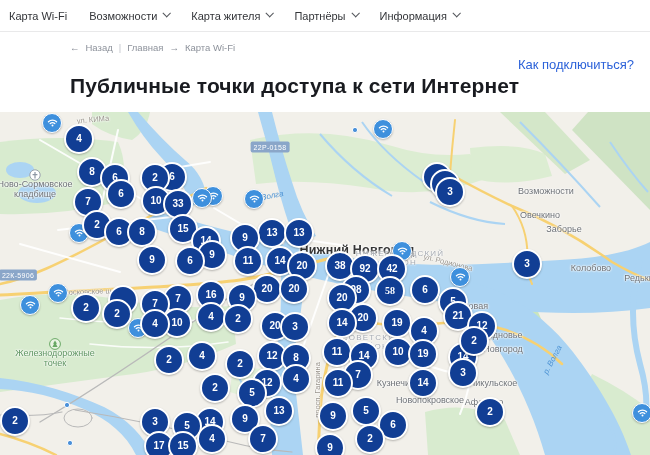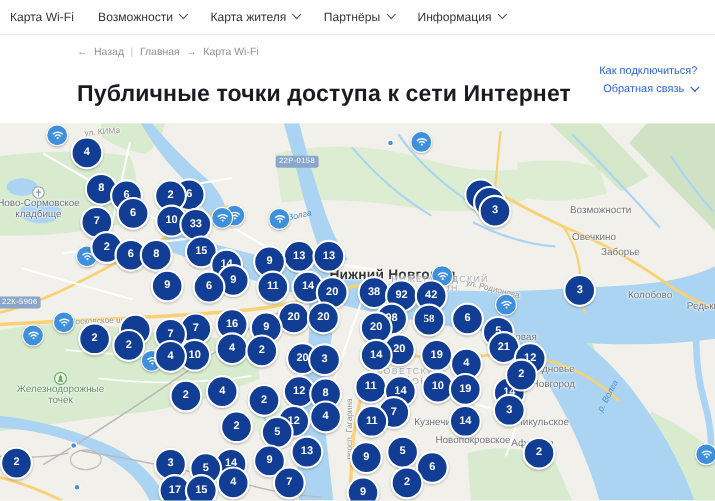--- a/index.html
+++ b/index.html
@@ -32,21 +32,21 @@
   
   .page-title{
     position:absolute;top:60px;left:70px;width:470px;
     font-size:21px;font-weight:600;color:#191b20;letter-spacing:.1px;z-index:5;
   }
   .side-links{
     position:absolute;top:56px;right:16px;text-align:right;z-index:5;
   }
   .side-links a{
     display:flex;justify-content:flex-end;align-items:center;gap:6px;
-    font-size:10px;color:#2c62d9;text-decoration:none;line-height:17px;
+    font-size:13px;color:#2c62d9;text-decoration:none;line-height:17px;
   }
   
   .map{
     position:absolute;left:0;top:112px;width:650px;height:343px;
     background:#f2f0ea;overflow:hidden;z-index:1;
   }
   .map svg.bg{position:absolute;left:0;top:0;width:650px;height:343px}
   .mlabel{
     position:absolute;transform:translate(-50%,-50%);white-space:pre-line;text-align:center;
     color:#6e7277;font-size:9px;line-height:10px;z-index:2;pointer-events:none;
@@ -108,24 +108,20 @@
   <a href="#">Главная</a>
   <span>→</span>
   <span>Карта Wi-Fi</span>
 </div>
 
 <h1 class="page-title">Публичные точки доступа к сети Интернет</h1>
 
 <div class="side-links">
   <a href="#">
       <span>Как подключиться?</span>
-    </a>
-  <a href="#">
-      <span>Обратная связь</span>
-      <span class="chev blue"></span>
     </a>
 </div>
 
 <div class="map">
   <svg class="bg" viewBox="0 0 650 343" preserveAspectRatio="none">
 
     <g fill="#d8ebcf">
       <path d="M0,30 Q60,22 118,30 Q130,56 118,90 Q60,104 0,102 Z"></path>
       <path d="M92,0 L150,0 Q147,18 132,28 Q108,24 92,12 Z"></path>
       <path d="M250,28 Q320,12 392,34 Q430,46 470,42 L488,66 Q430,88 370,76 Q305,66 256,72 Z" fill="#dcedd2"></path>

